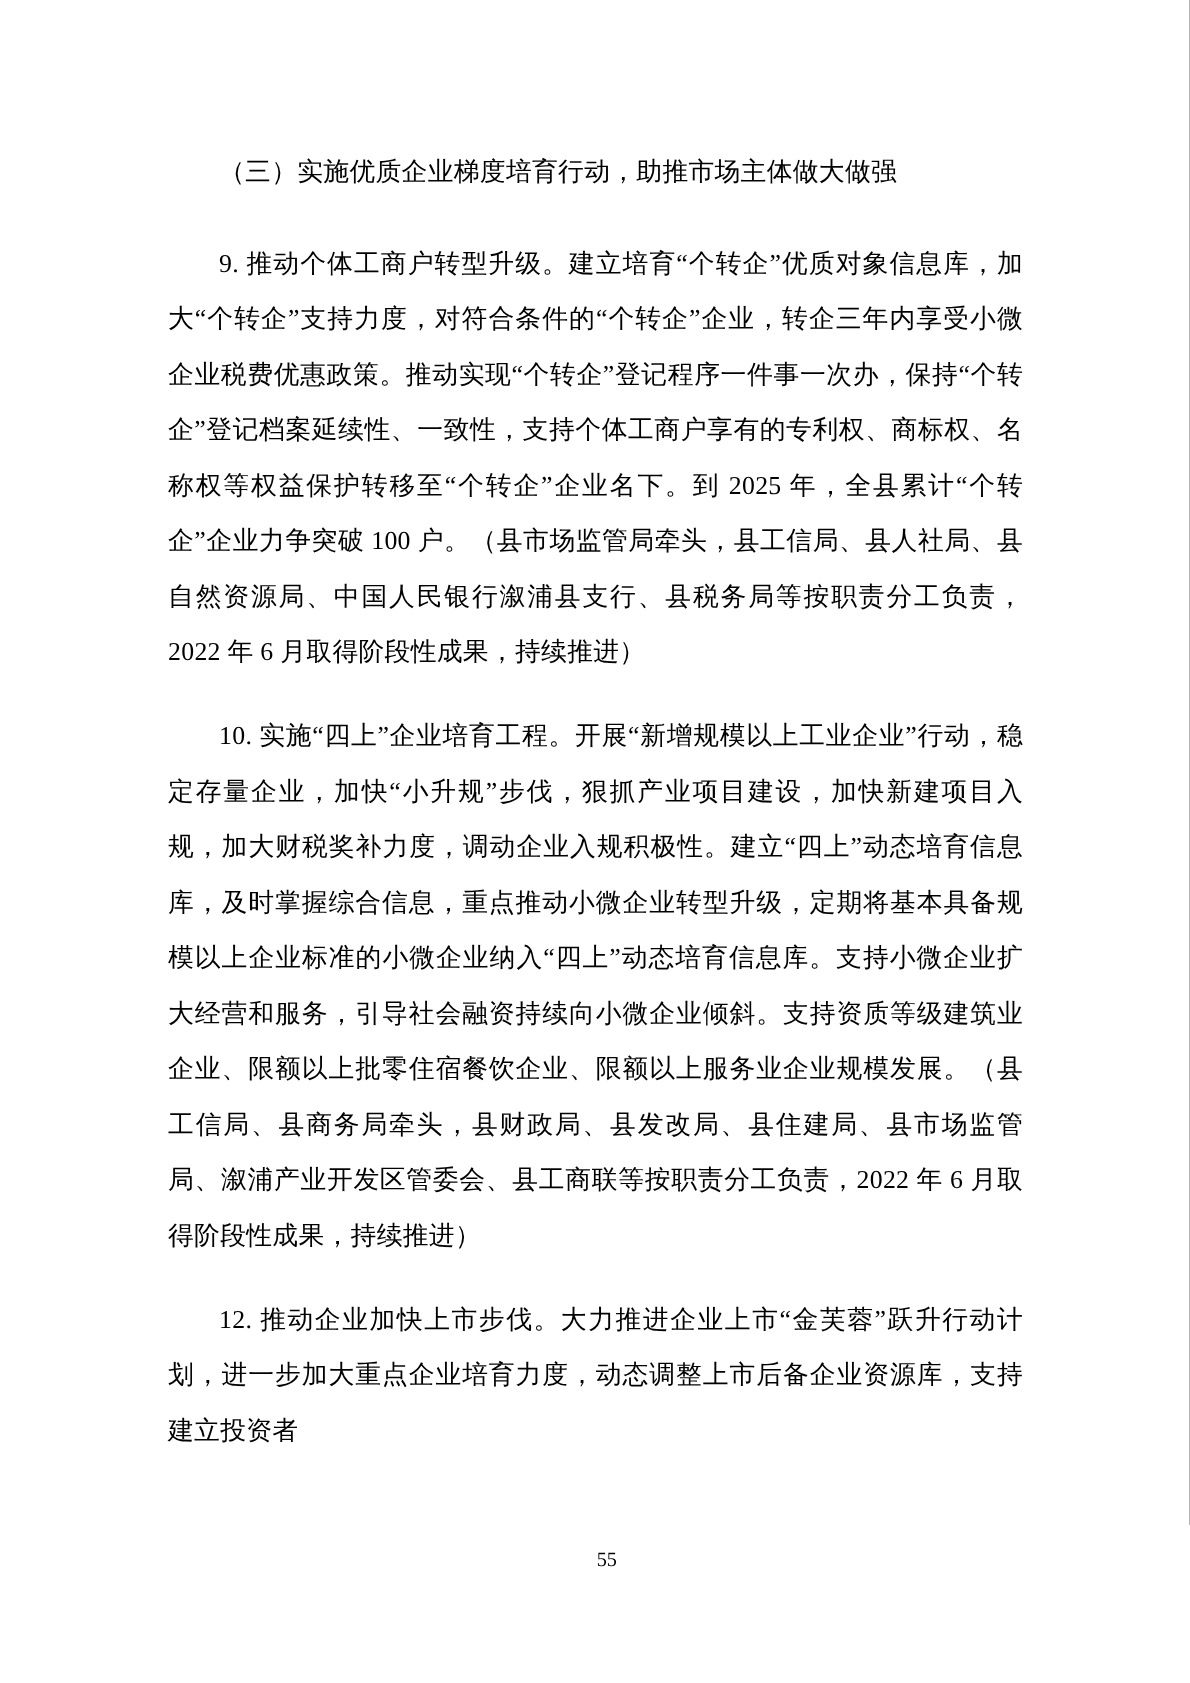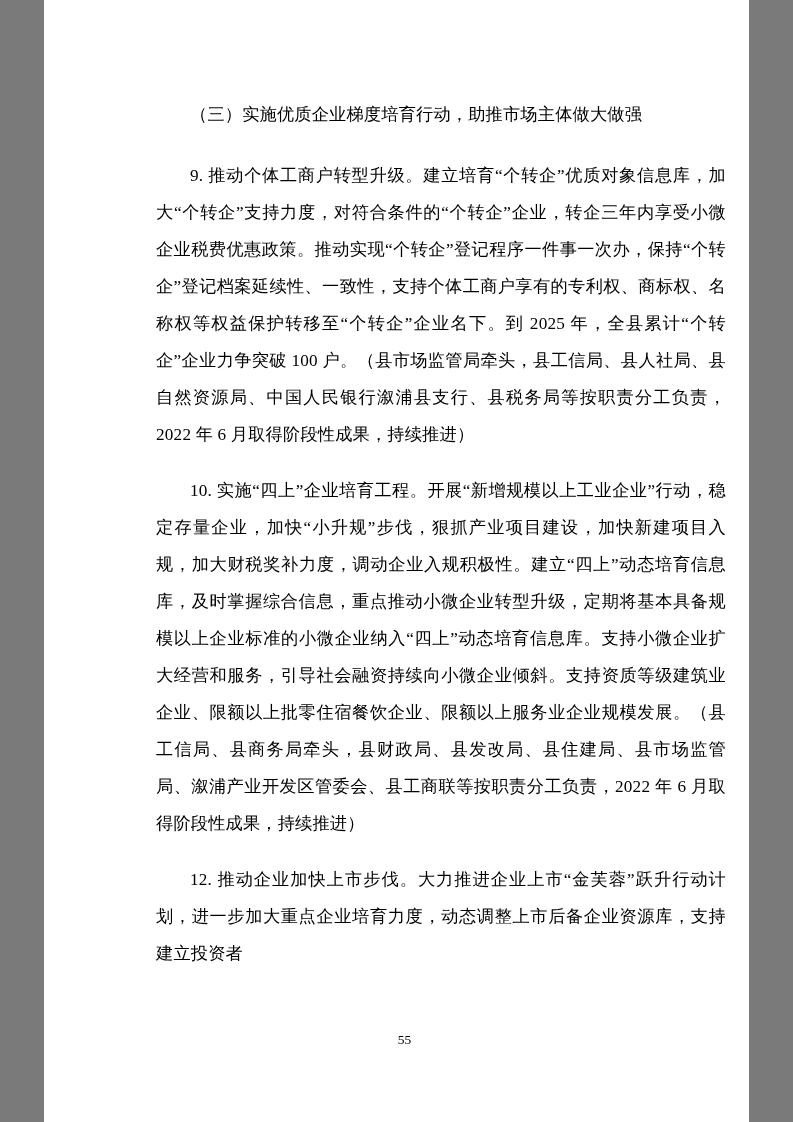--- a/index.html
+++ b/index.html
@@ -5,21 +5,21 @@
   html, body {
     margin: 0;
     padding: 0;
     background: #7a7a7a;
   }
   body {
     font-family: "Liberation Serif", "DejaVu Serif", serif;
   }
   .page {
     position: relative;
-    width: 705px;
+    width: 793px;
     height: 1122px;
     margin: 0 auto;
     background: #ffffff;
     box-sizing: border-box;
     overflow: hidden;
   }
   .content {
     position: absolute;
     left: 112px;
     top: 96px;

